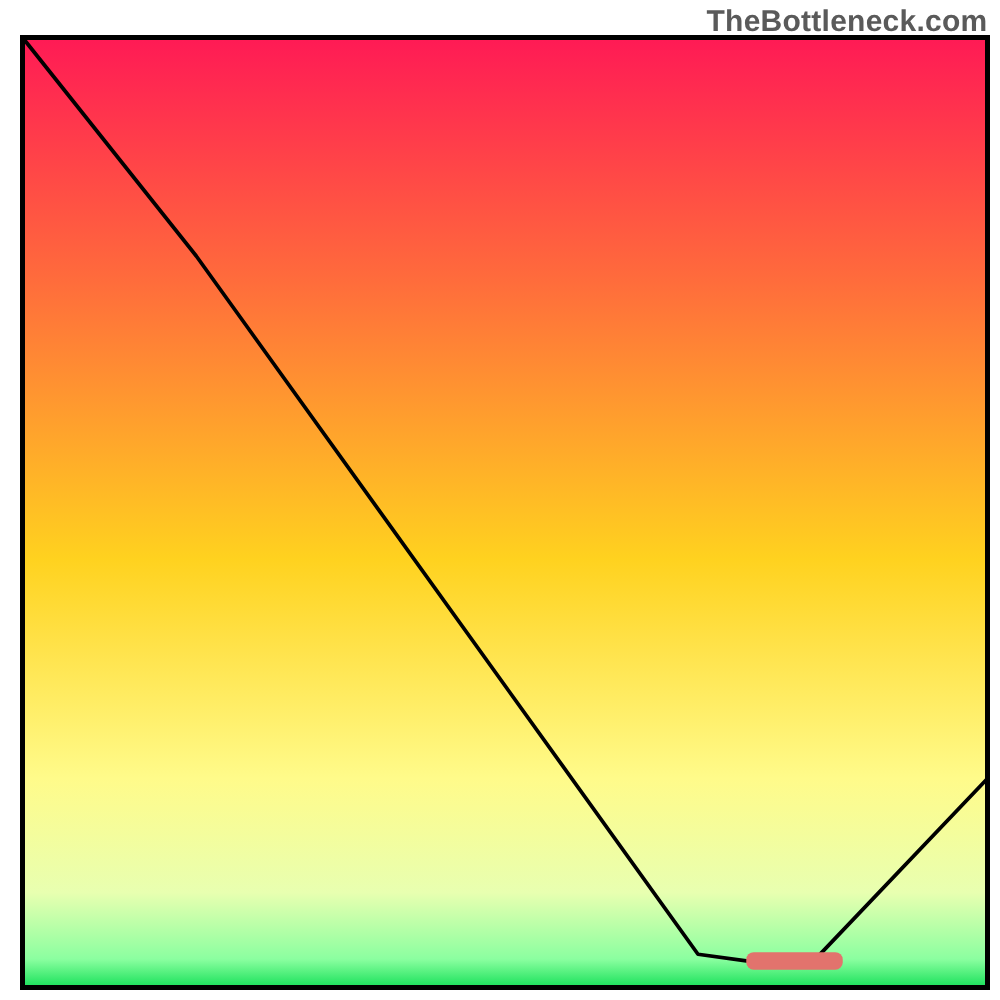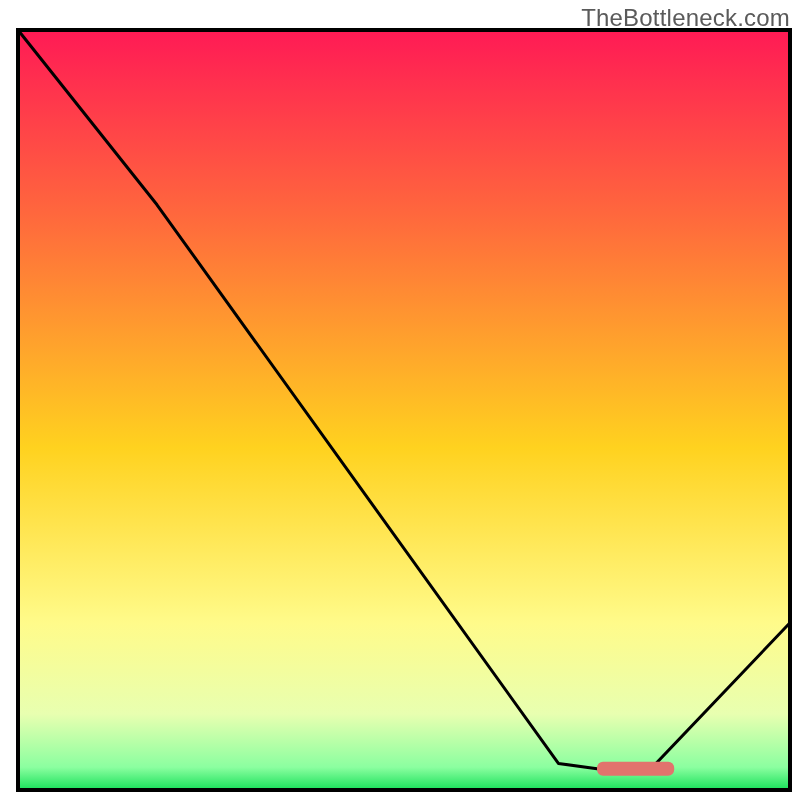--- a/index.html
+++ b/index.html
@@ -14,21 +14,21 @@
     position: relative;
     width: 800px;
     height: 800px;
   }
   .watermark {
     position: absolute;
     top: 4px;
     right: 10px;
     color: #5a5a5a;
     font-size: 24px;
-    font-weight: 400;
+    font-weight: 700;
     letter-spacing: 0.2px;
   }
   svg {
     display: block;
   }
 </style>
 </head>
 <body>
 
 <div class="container">

